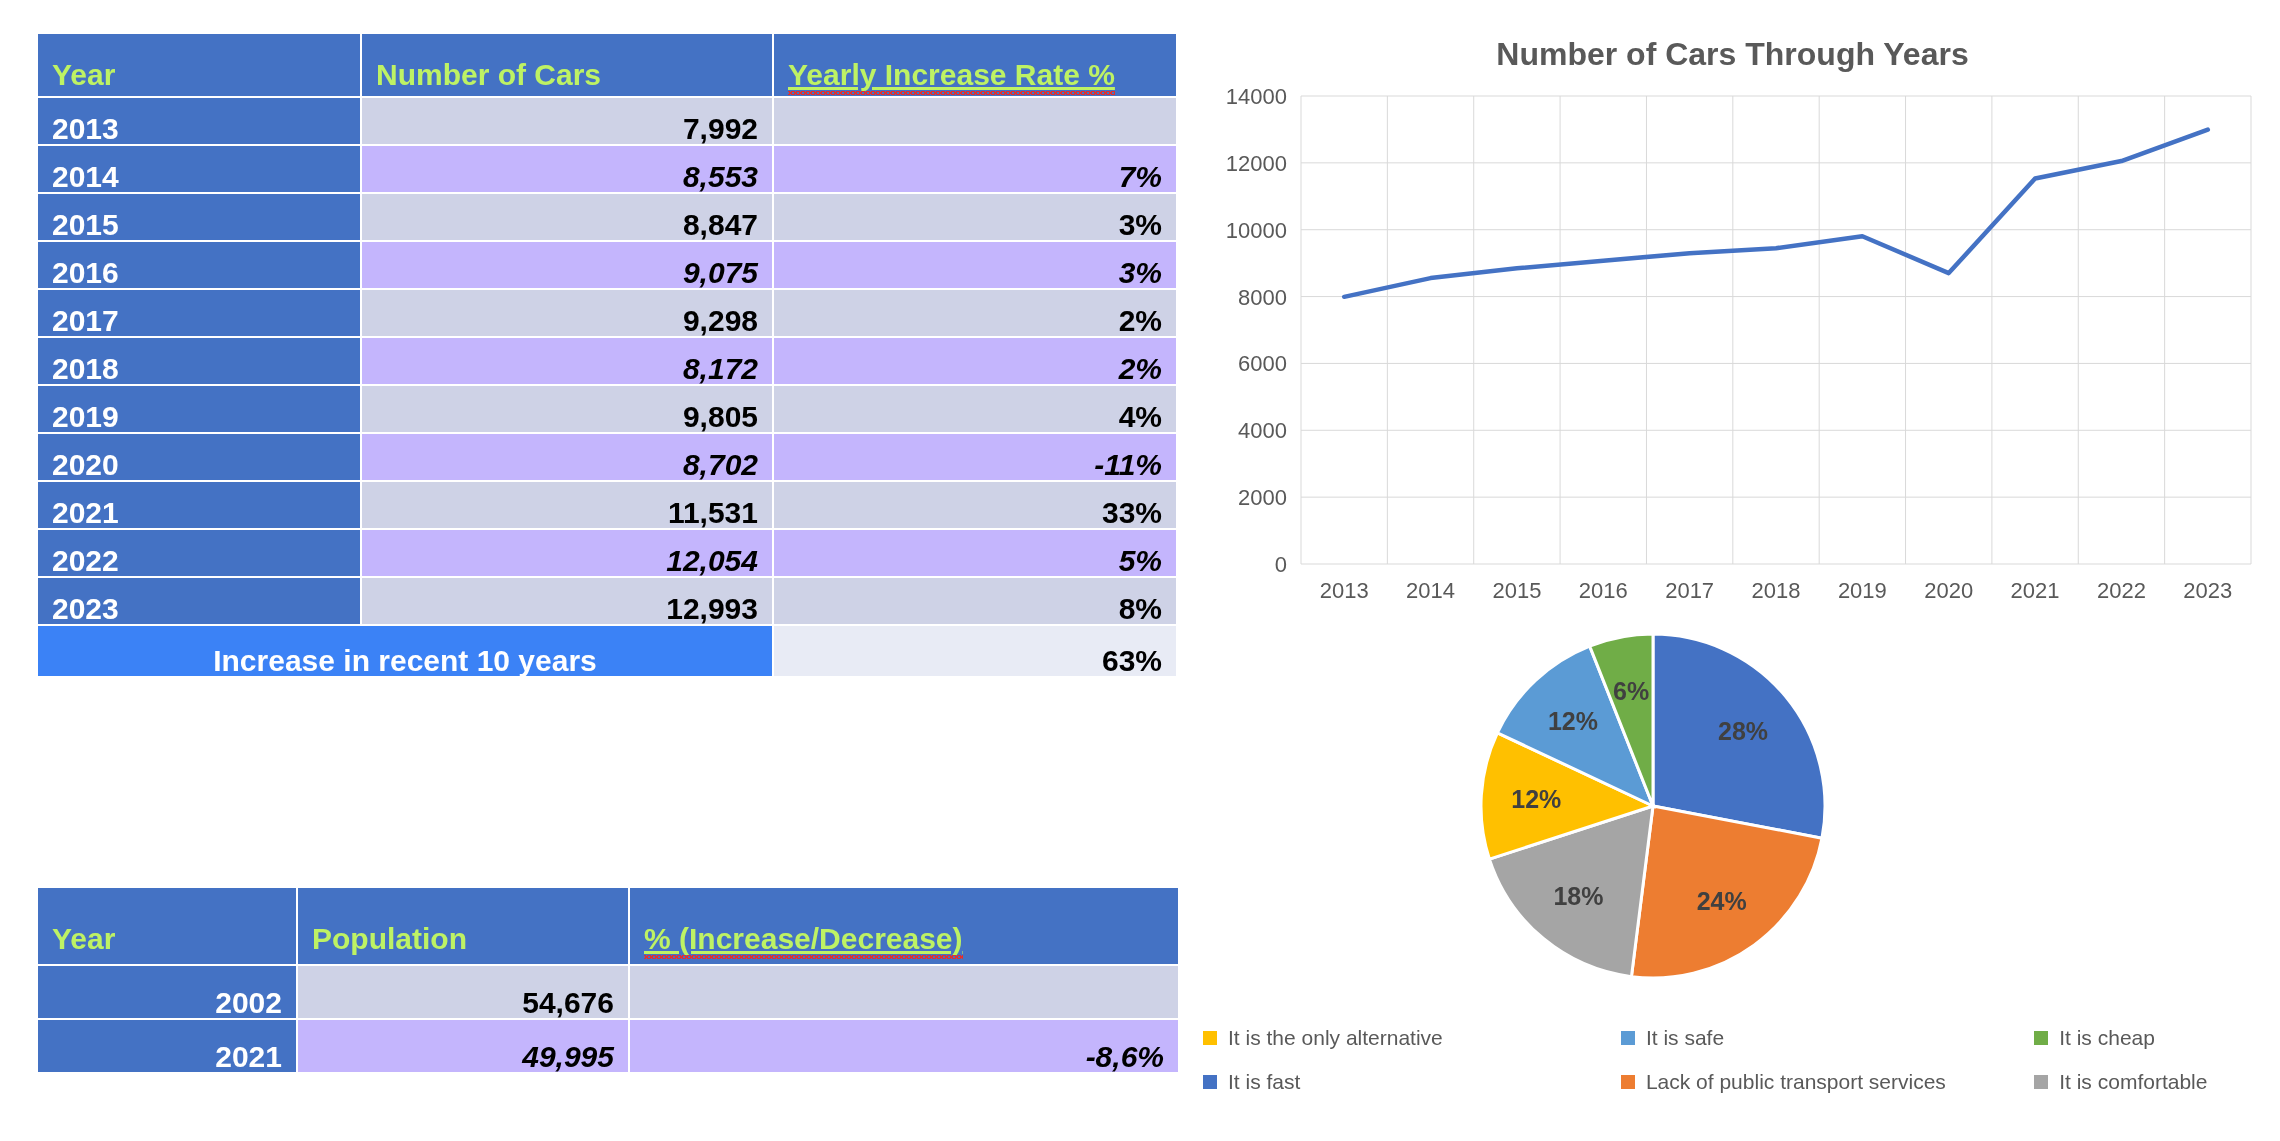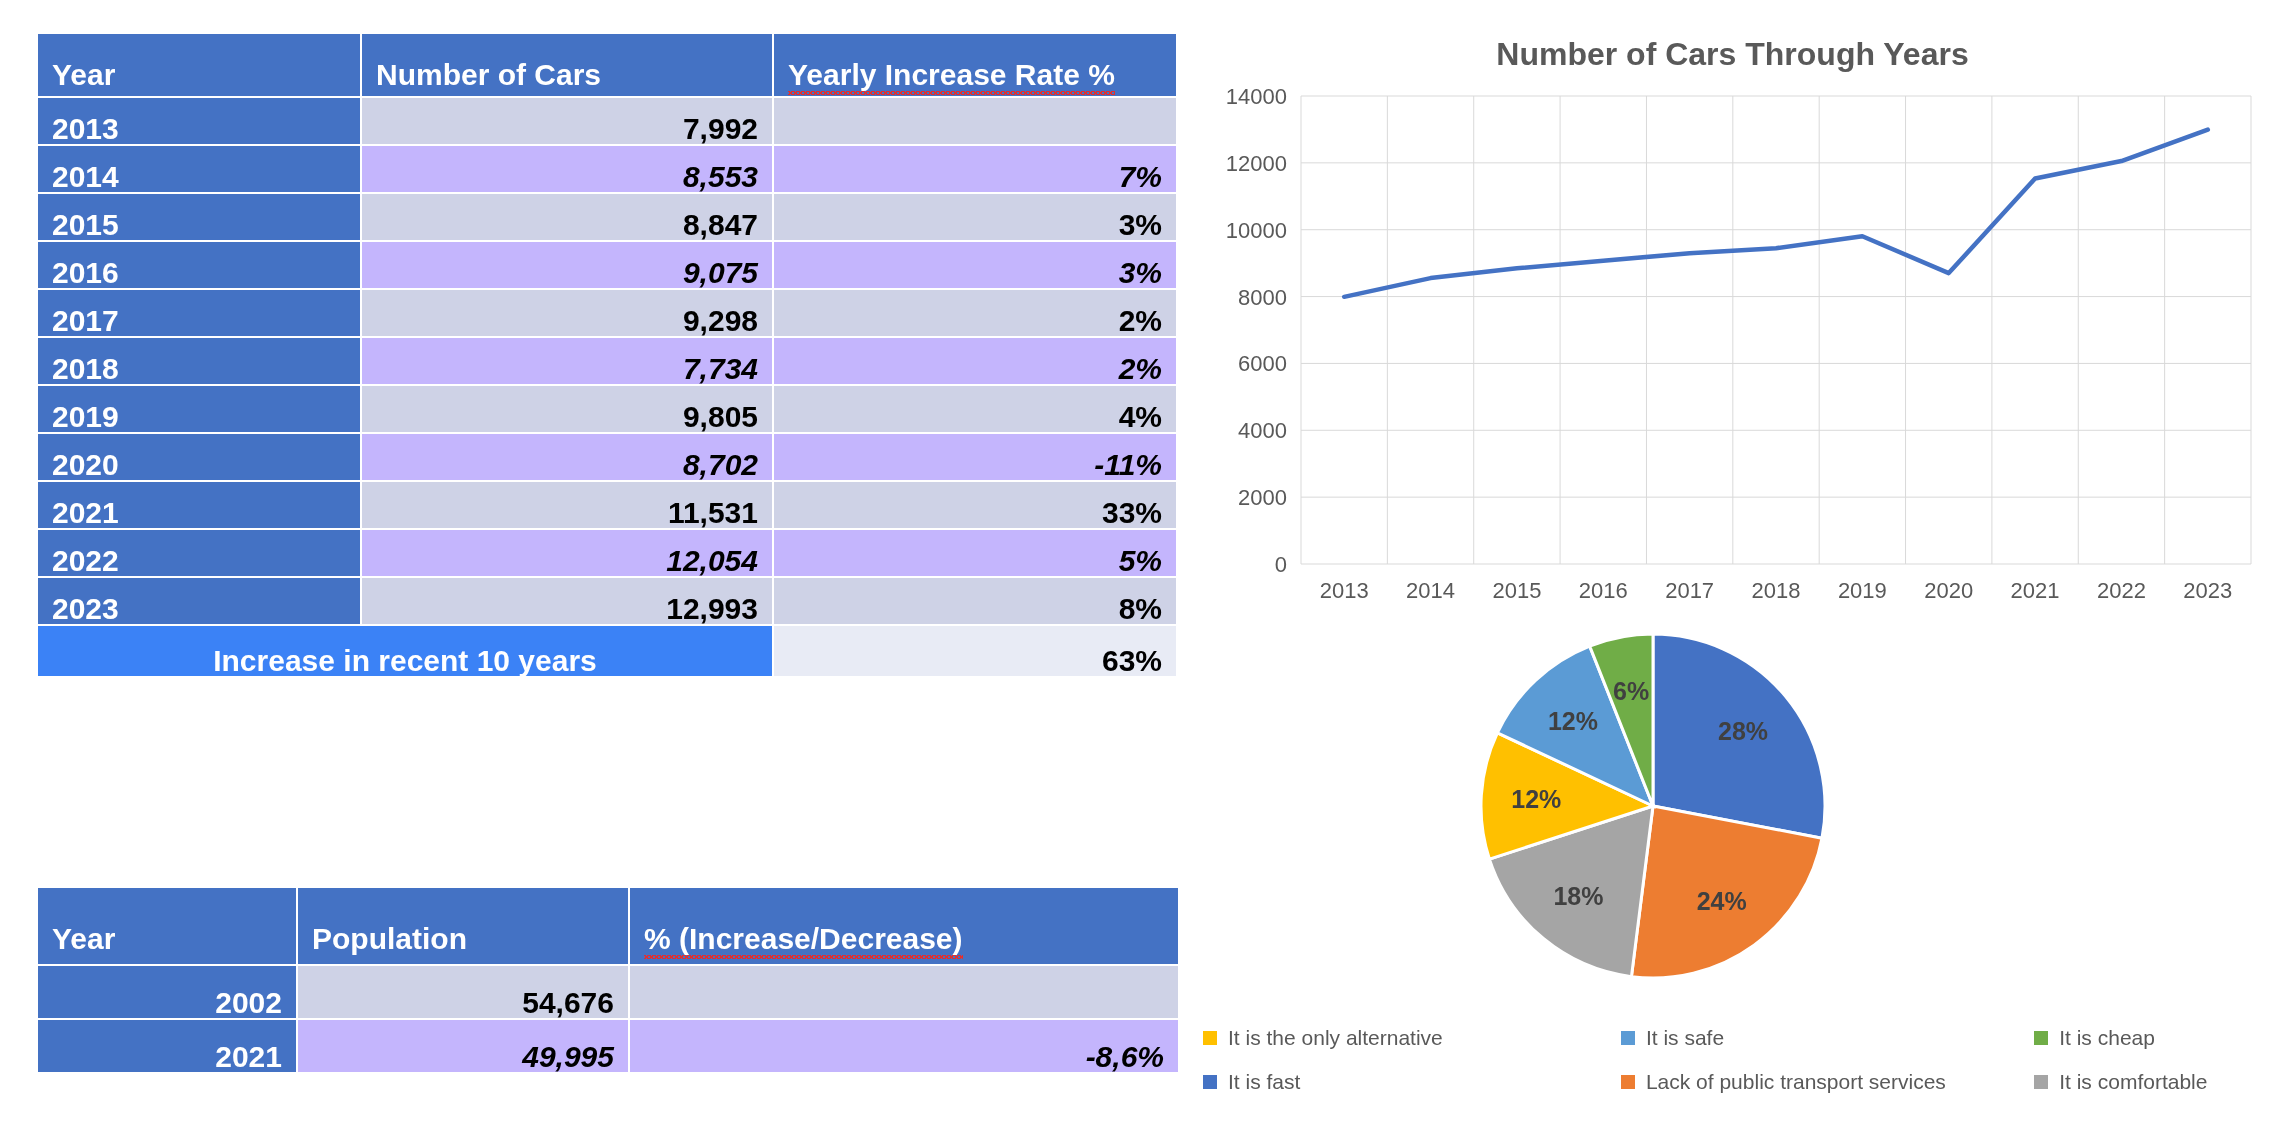--- a/index.html
+++ b/index.html
@@ -54,29 +54,30 @@
     font-size: 30px;
     font-weight: bold;
     line-height: 1.05;
     vertical-align: bottom;
     white-space: nowrap;
     overflow: hidden;
   }
 
   .xl th {
     background: #4472c4;
-    color: #ffffff;
+    color: #bef264;
     text-align: left;
     height: 56px;
     padding-bottom: 6px;
   }
   .tbl-pop th { height: 66px; padding-bottom: 10px; }
   .spell {
     position: relative;
     display: inline-block;
+    text-decoration: underline;
   }
   .spell::after {
     content: "";
     position: absolute;
     left: 0; right: 0;
     bottom: -5px;
     height: 4px;
     background-image:
       linear-gradient(45deg, transparent 40%, #e03131 40%, #e03131 60%, transparent 60%),
       linear-gradient(-45deg, transparent 40%, #e03131 40%, #e03131 60%, transparent 60%);
@@ -229,21 +230,21 @@
         <td class="cell-val">9,075</td>
         <td class="cell-val">3%</td>
       </tr>
       <tr class="band-a">
         <td class="cell-year">2017</td>
         <td class="cell-val">9,298</td>
         <td class="cell-val">2%</td>
       </tr>
       <tr class="band-b">
         <td class="cell-year">2018</td>
-        <td class="cell-val">7,734</td>
+        <td class="cell-val">8,172</td>
         <td class="cell-val">2%</td>
       </tr>
       <tr class="band-a">
         <td class="cell-year">2019</td>
         <td class="cell-val">9,805</td>
         <td class="cell-val">4%</td>
       </tr>
       <tr class="band-b">
         <td class="cell-year">2020</td>
         <td class="cell-val">8,702</td>

